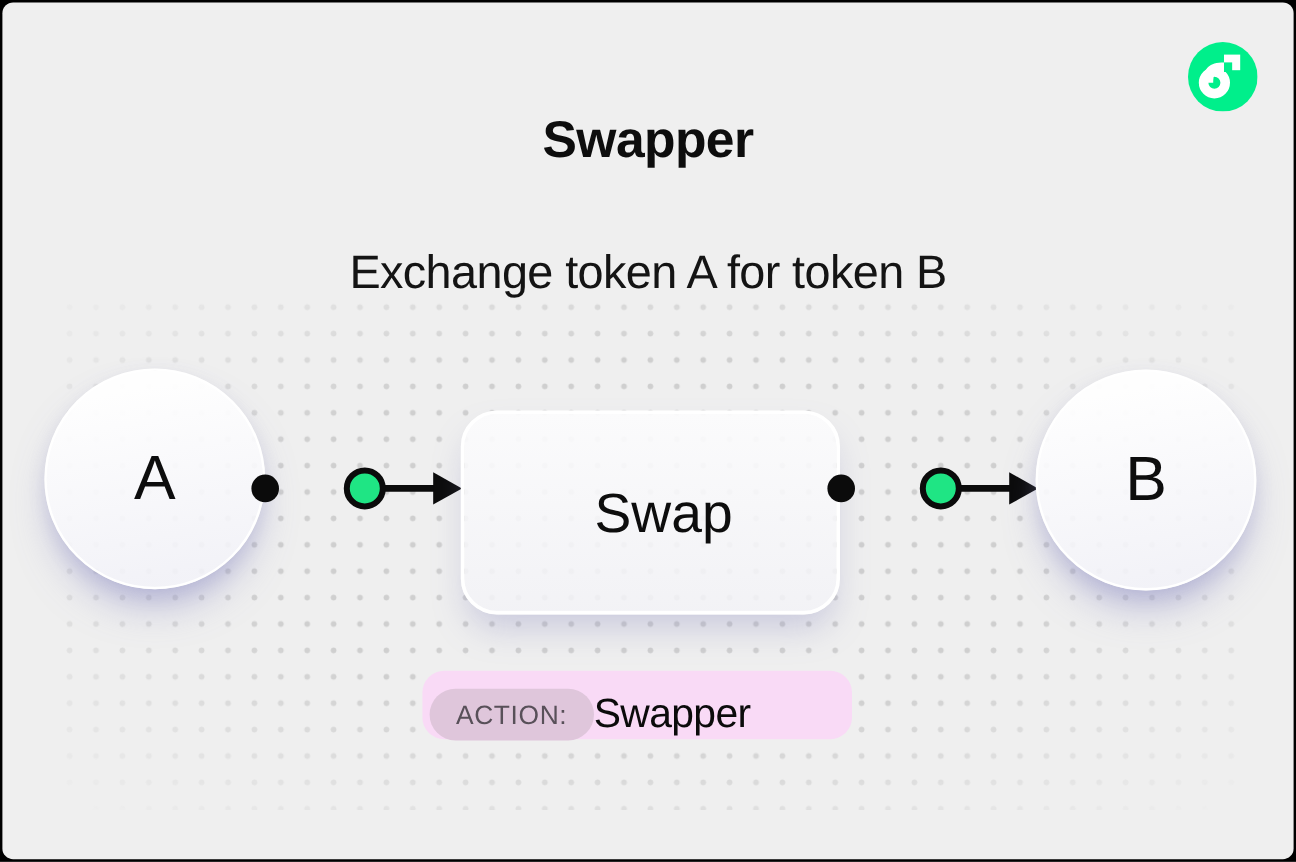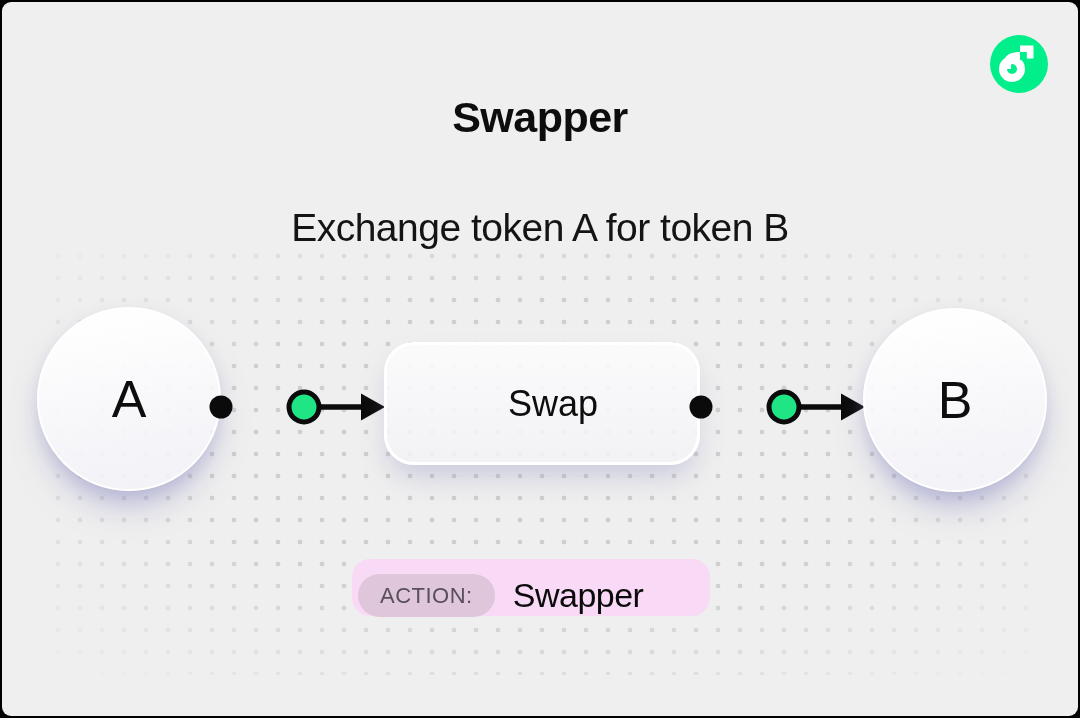--- a/index.html
+++ b/index.html
@@ -48,42 +48,41 @@
     background: linear-gradient(170deg, rgba(255,255,255,0.95) 12%, rgba(243,243,249,0.86) 90%);
     box-shadow: 0 20px 32px -8px rgba(126,126,189,0.5), 0 5px 14px rgba(140,140,190,0.16);
     display: flex; align-items: center; justify-content: center;
     font-size: 52px; font-weight: 500; color: #0d0d0d;
     box-sizing: border-box;
   }
   .node-a { left: 35px;  top: 305px; }
   .node-b { left: 861px; top: 306px; }
   .process {
     position: absolute; left: 382px; top: 340px;
-    width: 316px; height: 123px;
+    width: 316px; height: 170px;
     border-radius: 30px;
     border: 3px solid #ffffff;
     background: linear-gradient(180deg, rgba(252,252,253,0.92), rgba(243,243,247,0.84));
     box-shadow: 0 16px 28px -6px rgba(130,130,185,0.35);
     display: flex; align-items: center; justify-content: center;
-    font-size: 36px; font-weight: 400; color: #0d0d0d;
+    font-size: 46px; font-weight: 400; color: #0d0d0d;
     box-sizing: border-box;
     padding-left: 22px;
   }
   .connector { position: absolute; width: 178px; height: 46px; }
   .connector-1 { left: 207px; top: 382px; }
   .connector-2 { left: 687px; top: 382px; }
   .badge {
     position: absolute; left: 350px; top: 557px;
     width: 358px; height: 57px;
     background: #f9daf6;
     border-radius: 18px;
     display: flex; align-items: center;
     box-sizing: border-box;
     padding: 16px 14px 0 6px;
-    gap: 18px;
   }
   .badge-label {
     background: #dfc6db;
     color: #585059;
     height: 43px;
     border-radius: 22px;
     display: flex; align-items: center;
     padding: 0 22px;
     font-size: 22px; font-weight: 500;
     letter-spacing: 0.5px;

